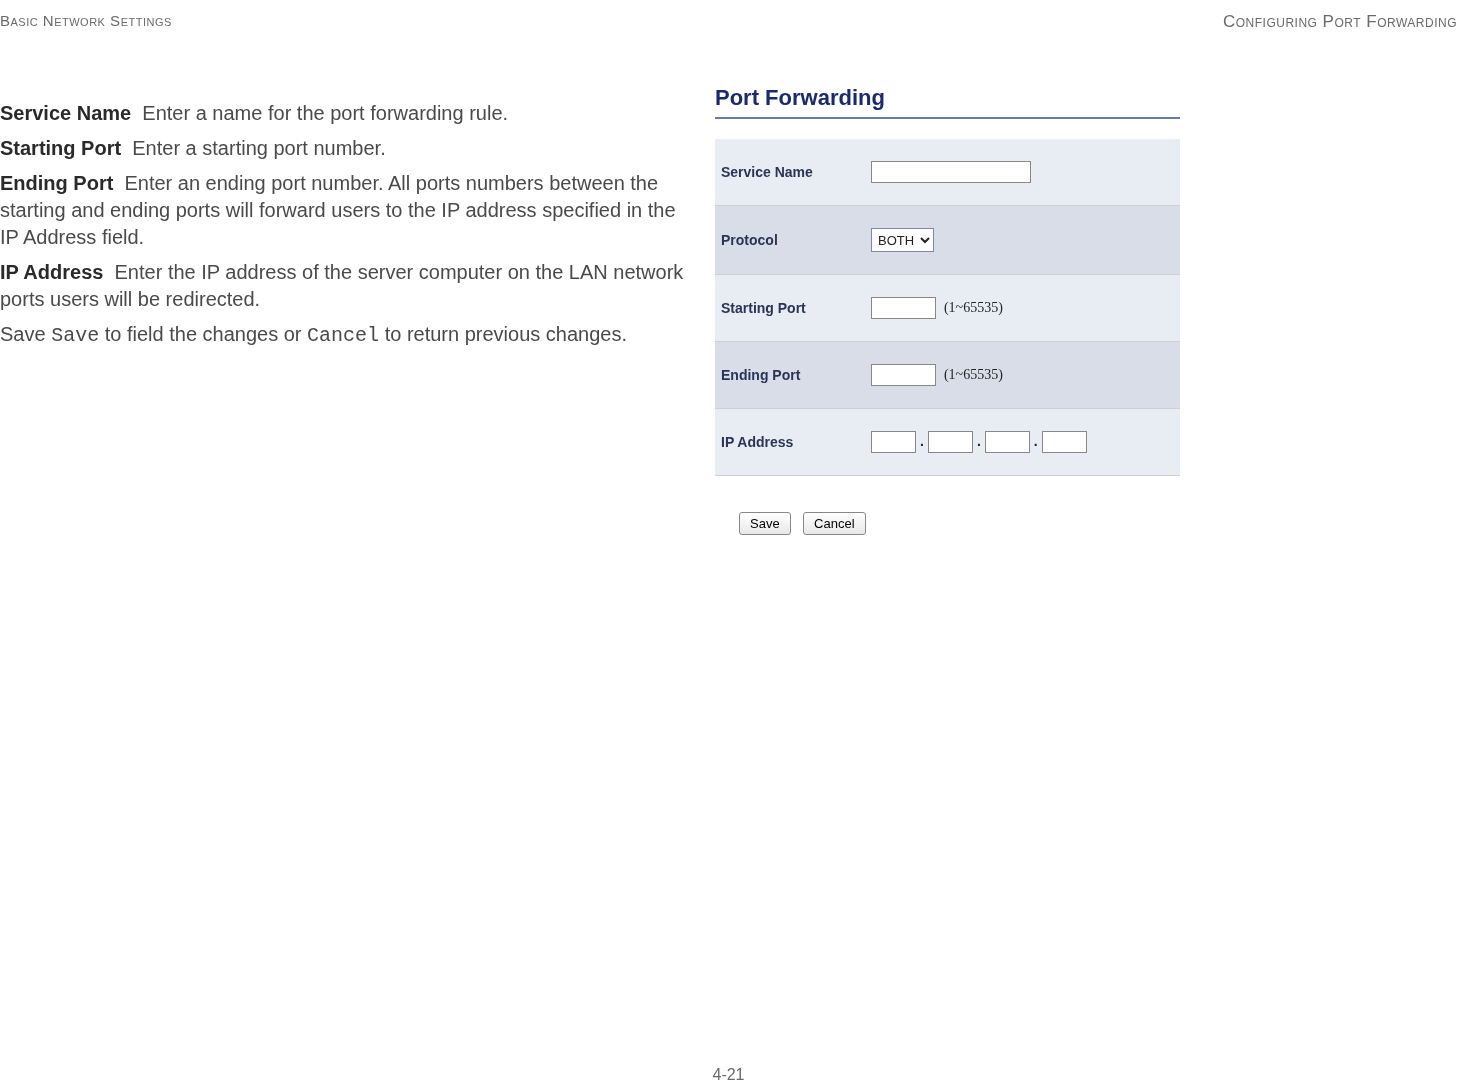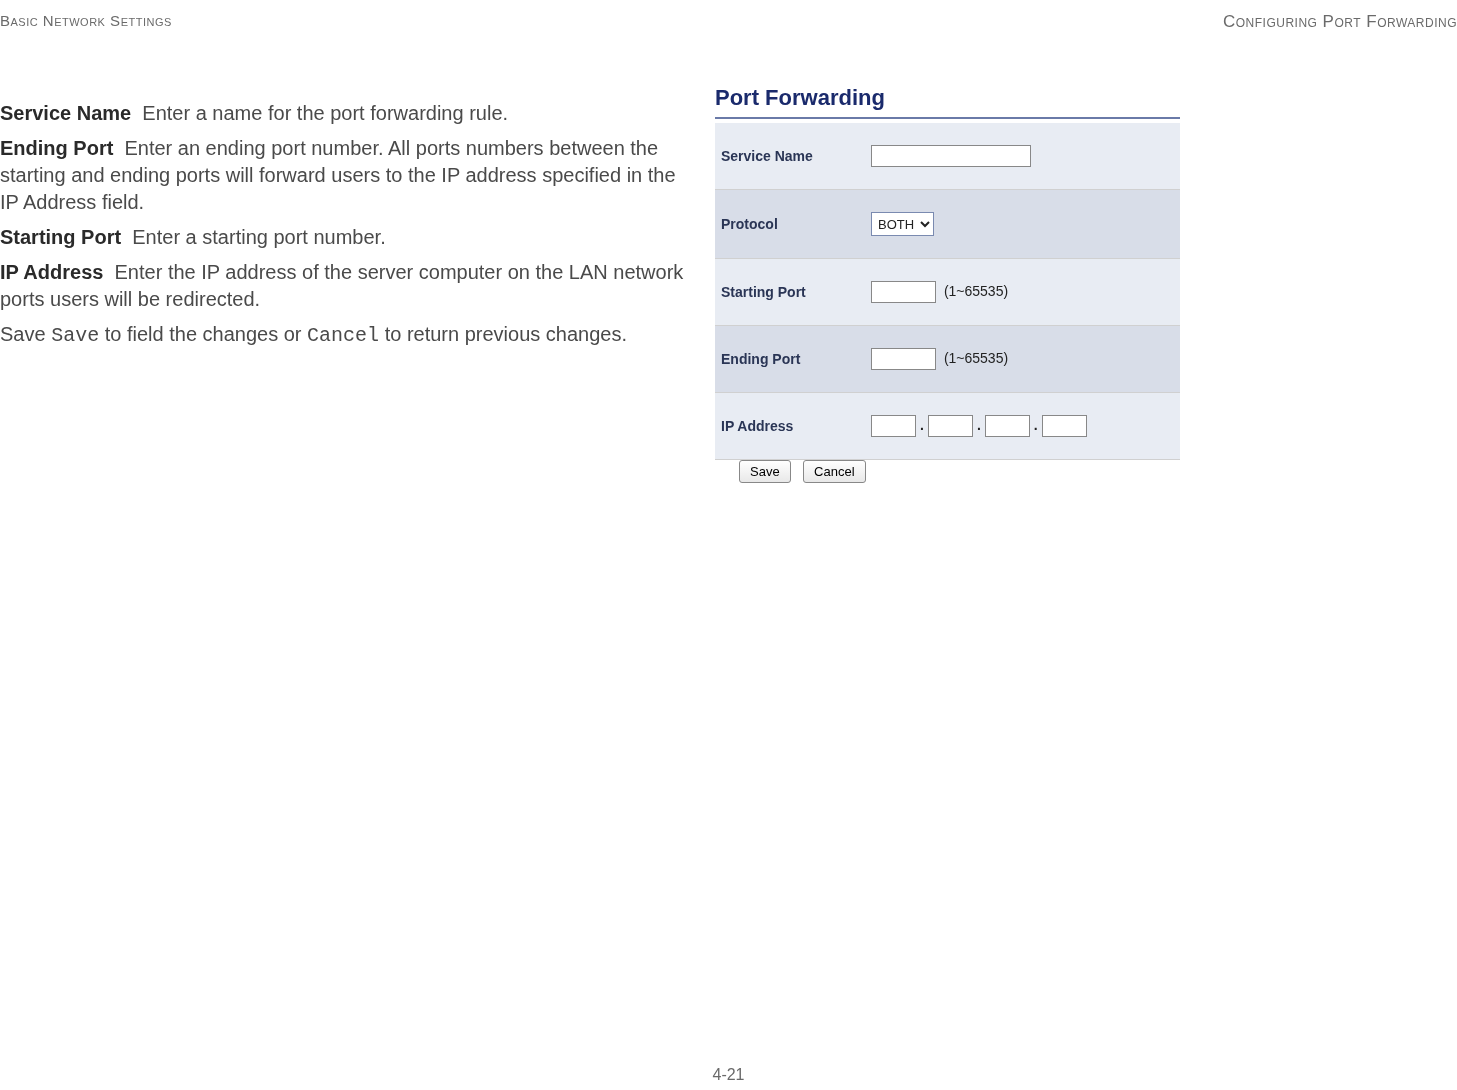--- a/index.html
+++ b/index.html
@@ -57,21 +57,21 @@
       top: 85px;
       left: 715px;
       width: 465px;
     }
     .panel-title {
       font-weight: bold;
       font-size: 22px;
       color: #1a2a6c;
       padding-bottom: 6px;
       border-bottom: 2px solid #6a7aa8;
-      margin-bottom: 4px;
+      margin-bottom: 20px;
     }
     .form-table {
       width: 100%;
       border-collapse: collapse;
     }
     .form-table tr {
       border-bottom: 1.5px solid #d0d0d0;
     }
     .form-table tr:nth-child(odd) {
       background: #e8ecf3;
@@ -110,28 +110,30 @@
       height: 24px;
       font-size: 13px;
       padding: 1px 2px;
       color: #222;
     }
     .hint {
       display: inline-block;
       margin-left: 4px;
       font-size: 14px;
       color: #222;
+      font-family: Liberation Serif, serif;
     }
     .ip-dot {
       display: inline-block;
       padding: 0 4px;
       font-weight: bold;
       color: #222;
     }
     .button-row {
+      margin-top: 36px;
       padding-left: 24px;
     }
     .btn {
       border: 1px solid #888;
       border-radius: 3px;
       background: linear-gradient(#ffffff, #e8e8e8);
       padding: 3px 10px;
       font-size: 13px;
       cursor: pointer;
       margin-right: 8px;
@@ -150,24 +152,24 @@
 <body>
 
 <div class="header-left">Basic Network Settings</div>
 <div class="header-right">Configuring Port Forwarding</div>
 
 <div class="content-area">
   <p class="def-block">
     <span class="def-term">Service Name</span>&nbsp;&nbsp;<span>Enter a name for the port forwarding rule.</span>
   </p>
   <p class="def-block">
+    <span class="def-term">Starting Port</span>&nbsp;&nbsp;<span>Enter a starting port number.</span>
+  </p>
+  <p class="def-block">
     <span class="def-term">Ending Port</span>&nbsp;&nbsp;<span>Enter an ending port number. All ports numbers between the starting and ending ports will forward users to the IP address specified in the IP Address field.</span>
-  </p>
-  <p class="def-block">
-    <span class="def-term">Starting Port</span>&nbsp;&nbsp;<span>Enter a starting port number.</span>
   </p>
   <p class="def-block">
     <span class="def-term">IP Address</span>&nbsp;&nbsp;<span>Enter the IP address of the server computer on the LAN network ports users will be redirected.</span>
   </p>
   <p class="def-block">
     <span>Save </span><span class="mono">Save</span><span> to field the changes or </span><span class="mono">Cancel</span><span> to return previous changes.</span>
   </p>
 </div>
 
 <div class="screenshot-panel">

